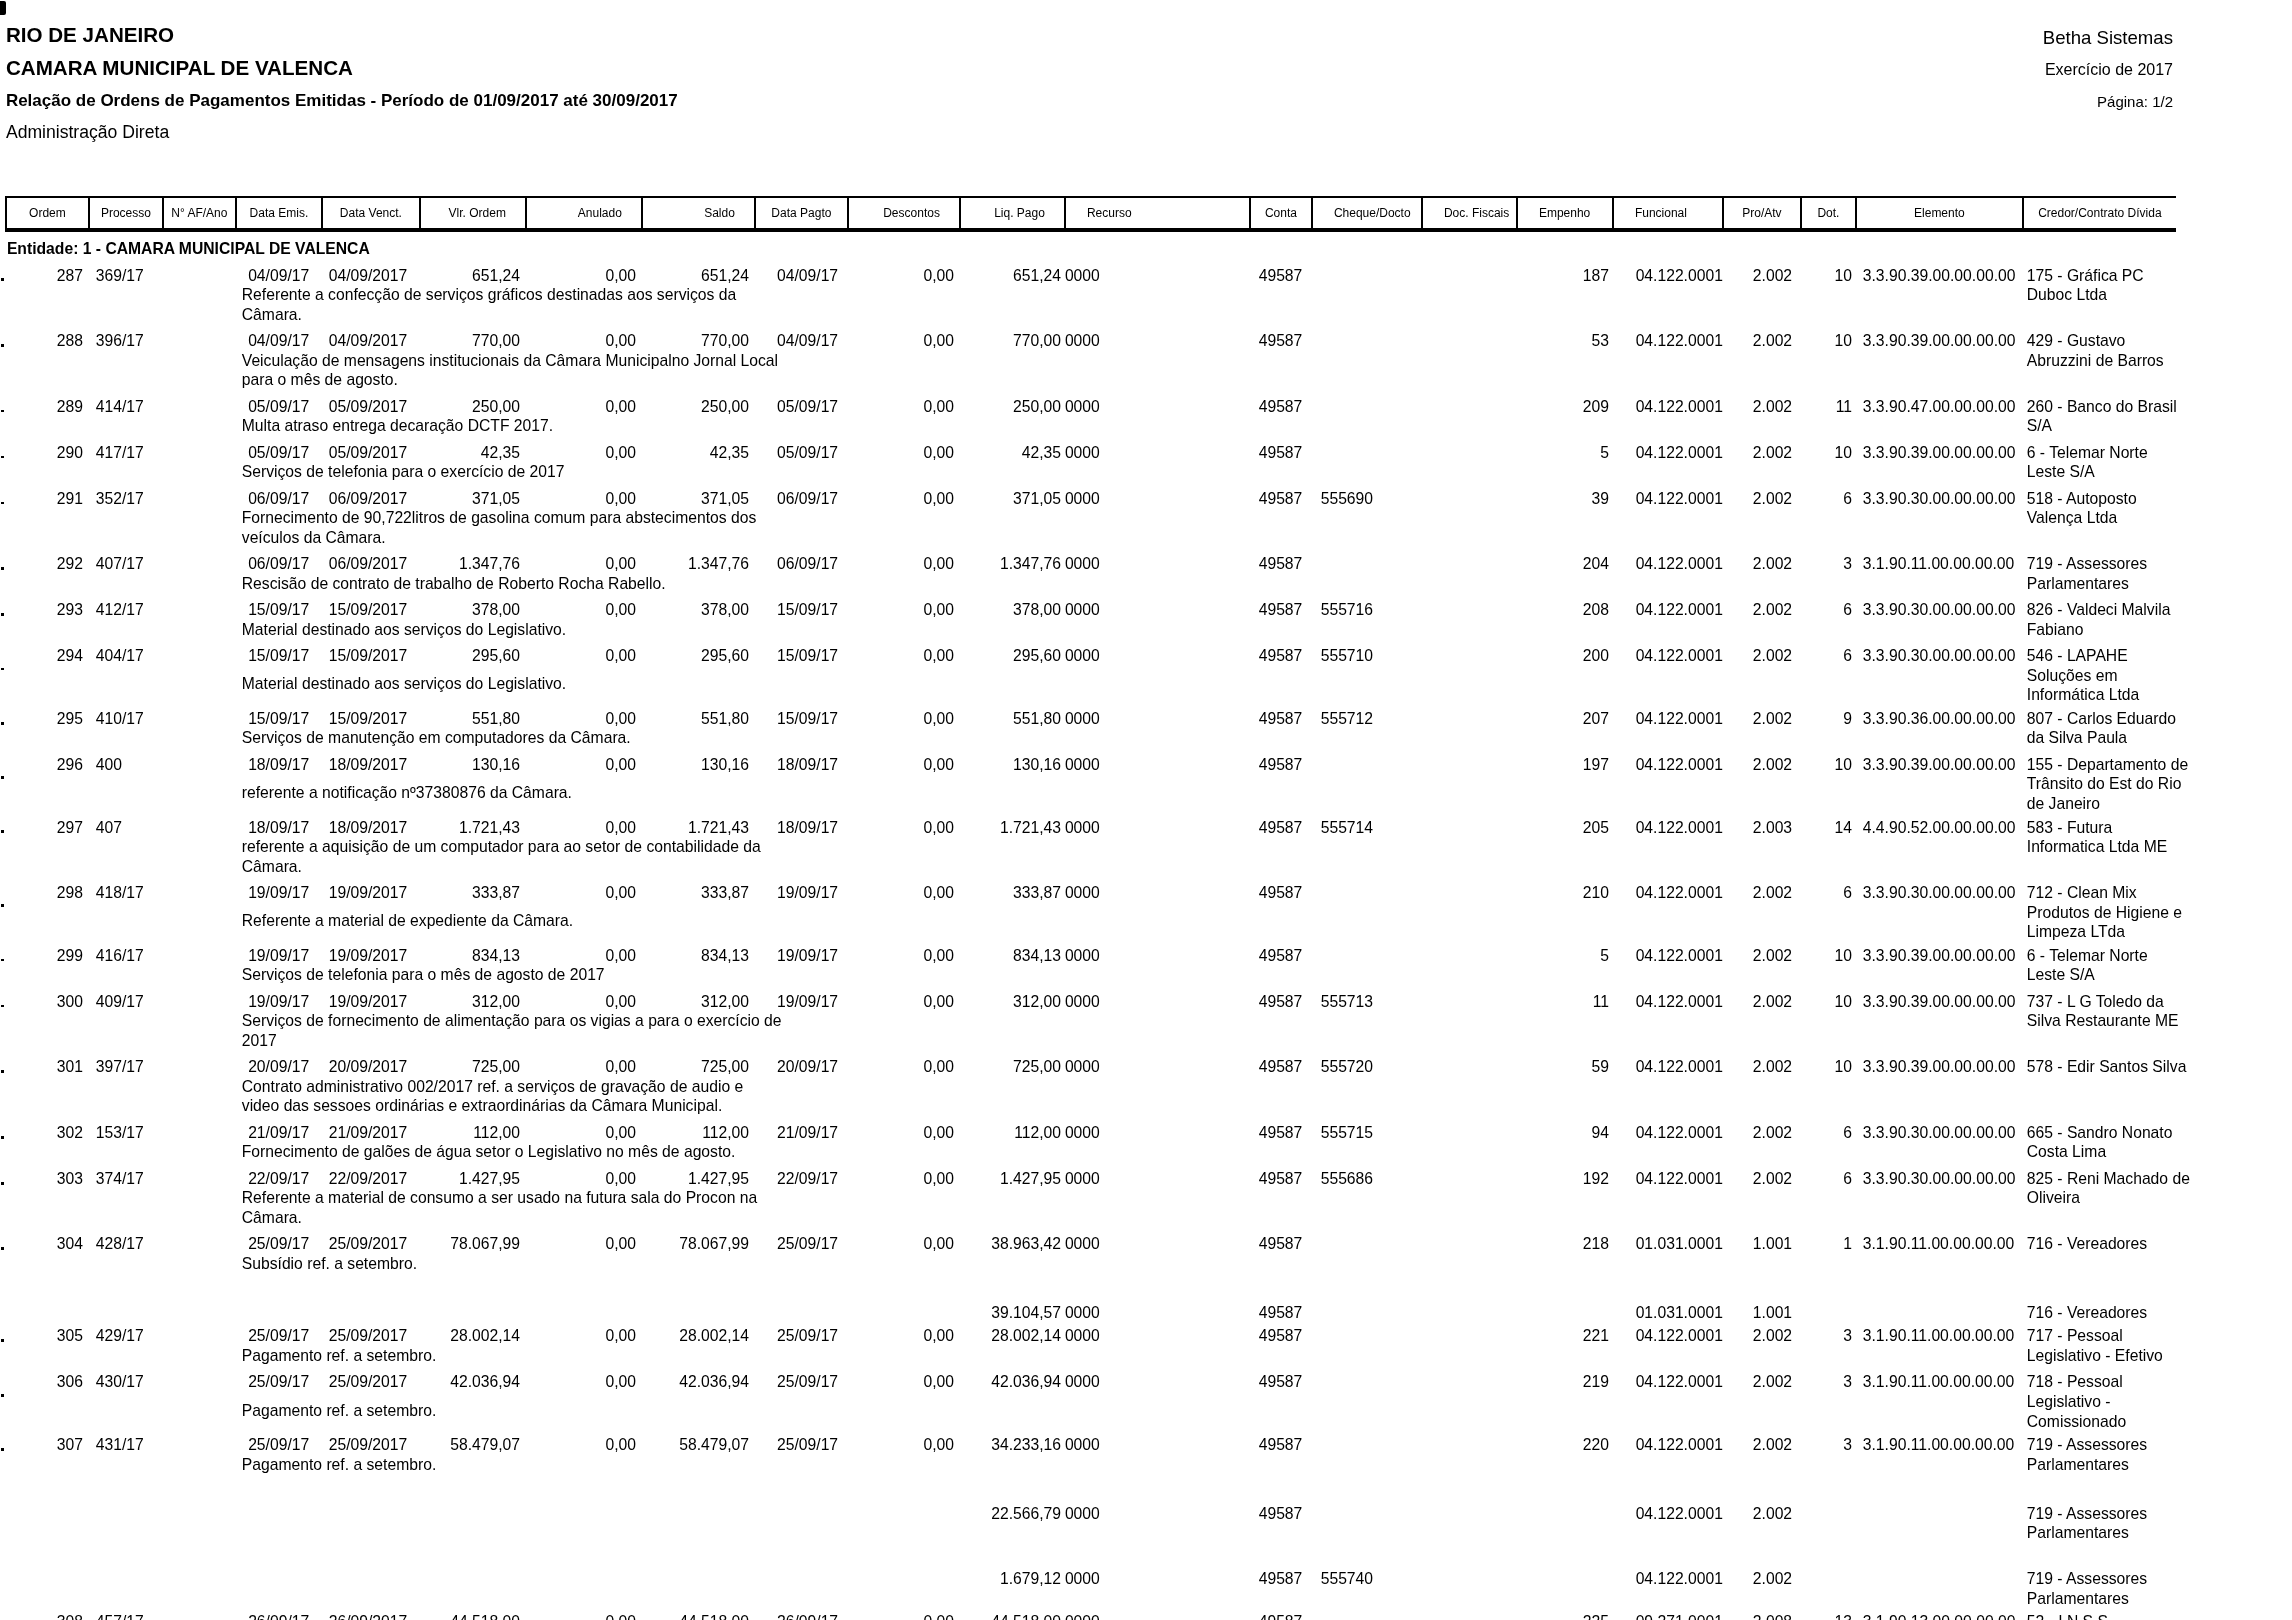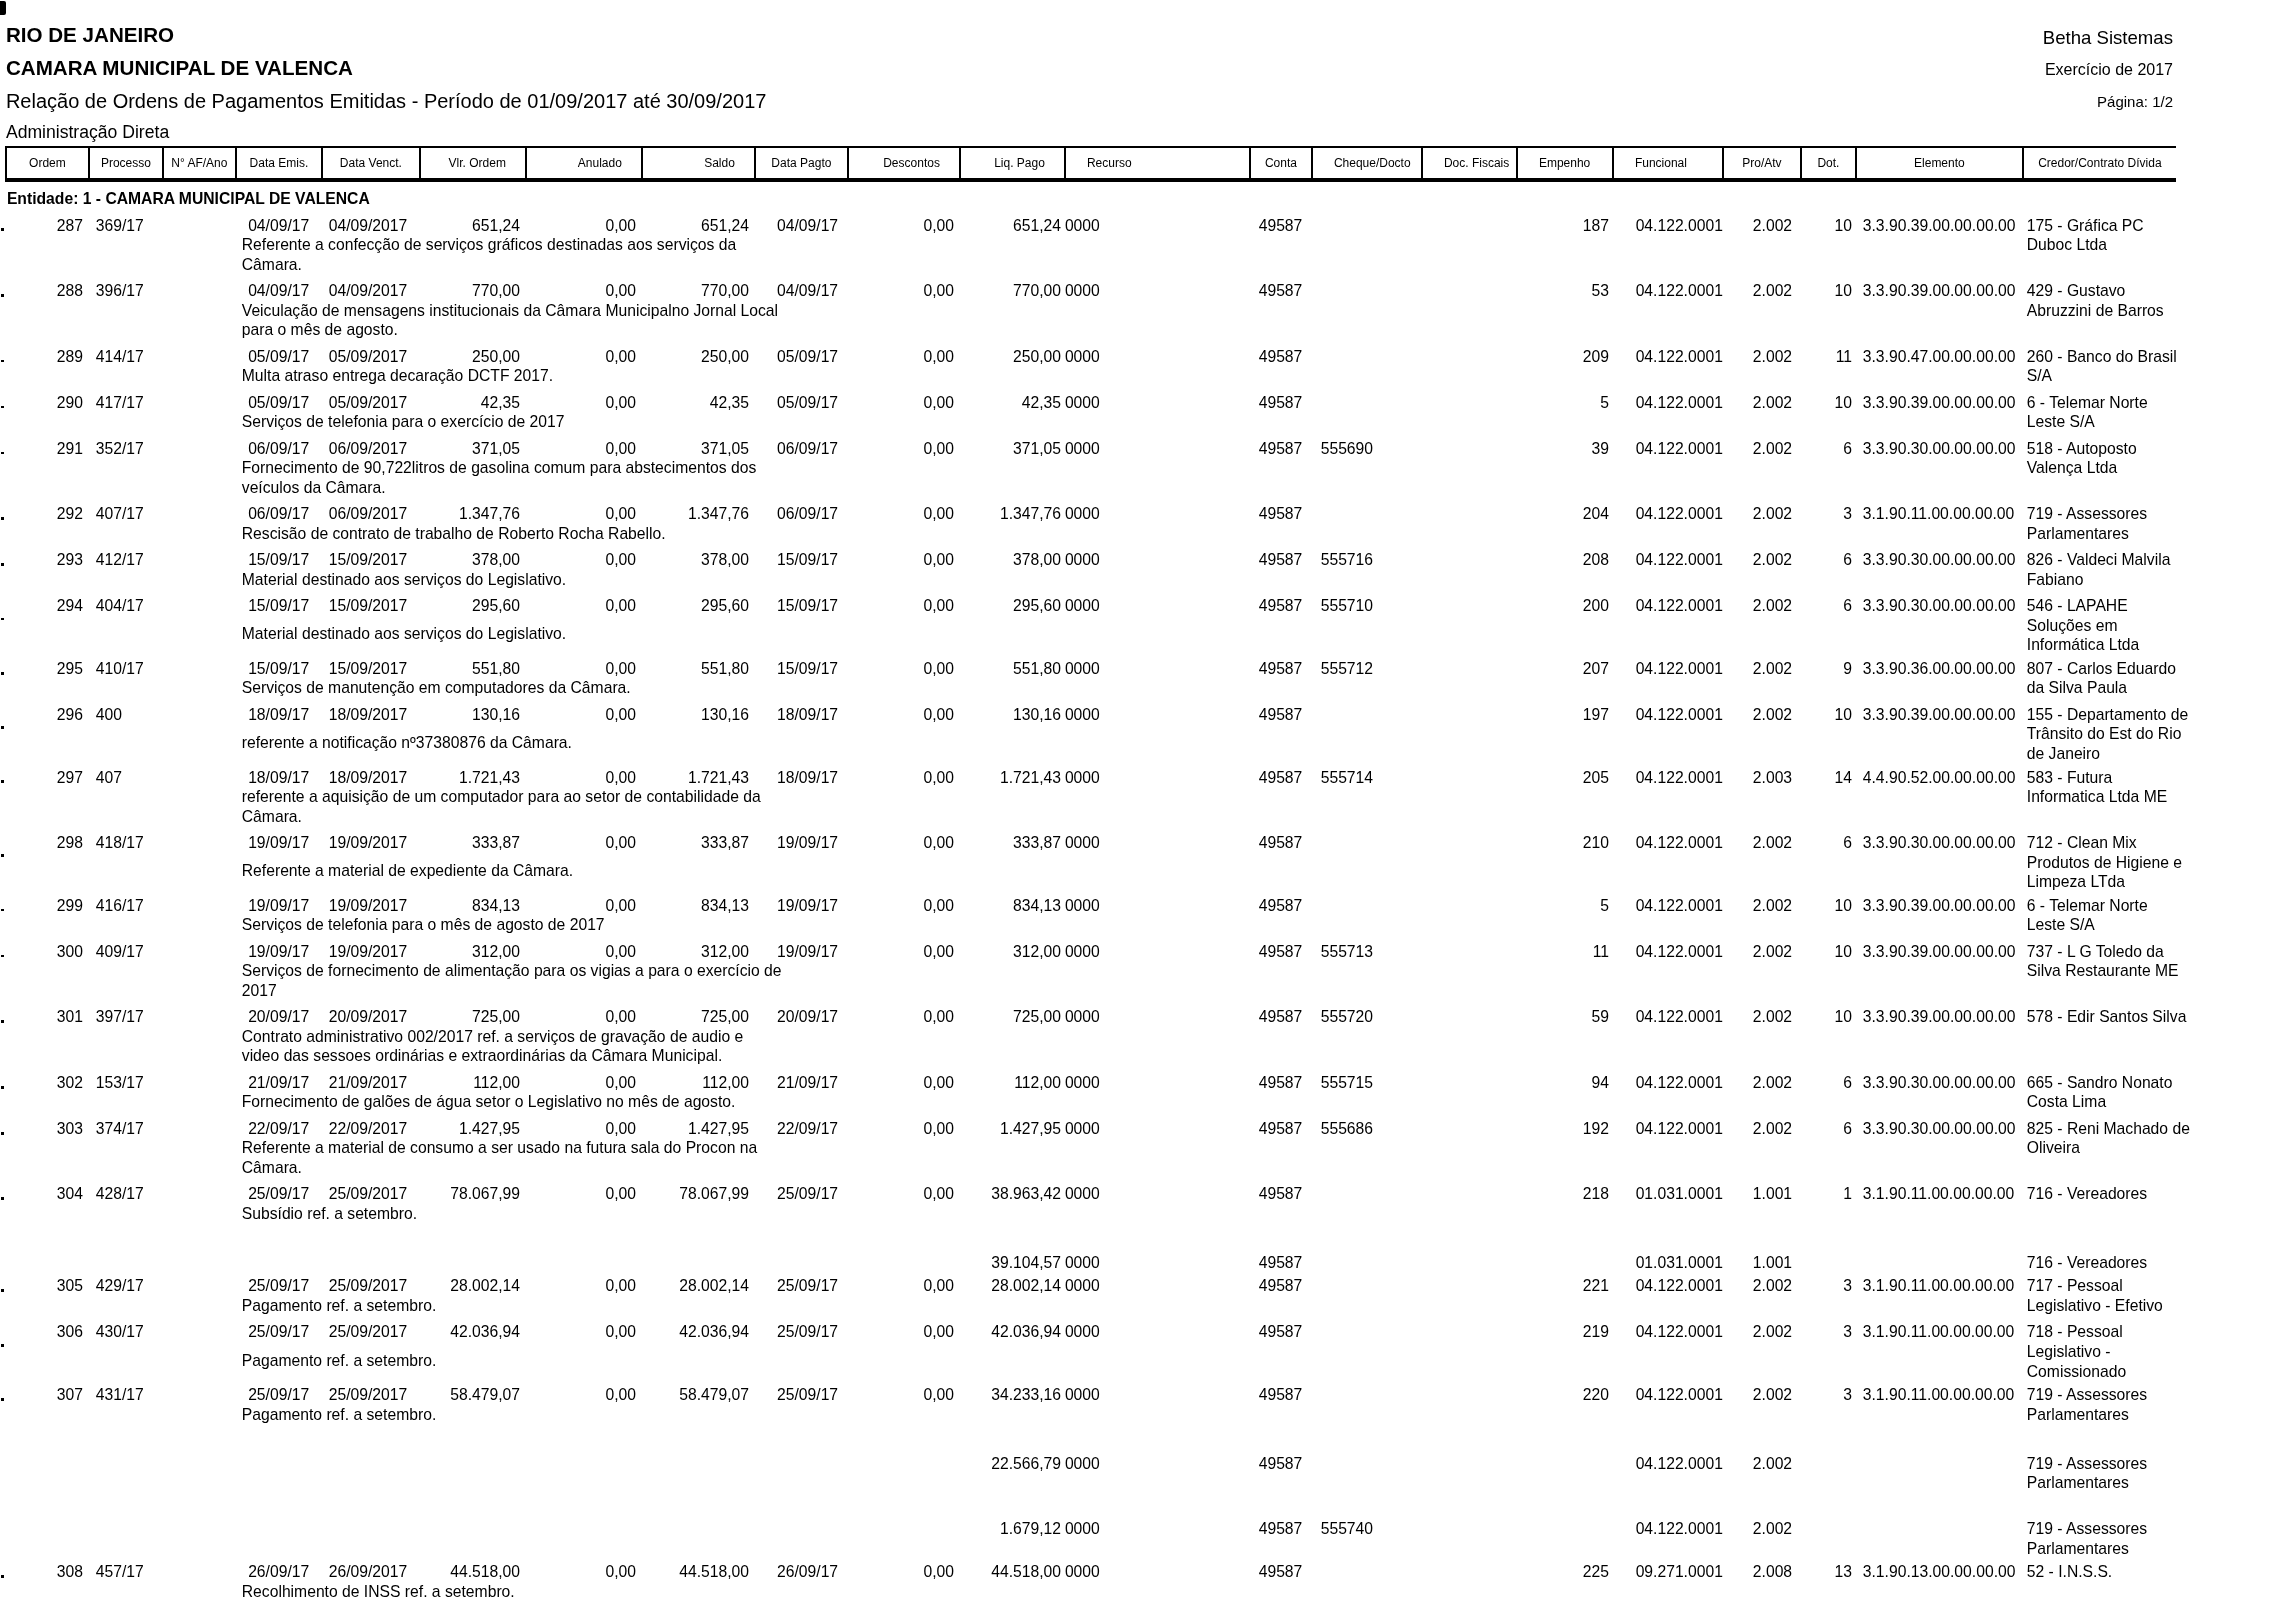--- a/index.html
+++ b/index.html
@@ -1,25 +1,25 @@
 <!DOCTYPE html>
 <html><head>
 <meta charset="utf-8">
 <style>
   html,body{margin:0;padding:0;background:#fff;}
   .page{position:relative;width:2293px;height:1620px;background:#fff;overflow:hidden;
         font-family:"Liberation Sans","DejaVu Sans",sans-serif;color:#000;}
   
   .corner-artifact{position:absolute;left:0;top:1px;width:5.9px;height:13.7px;background:#000;border-radius:0 2px 2px 0;}
   
-  .rpt-header{position:relative;padding:19.6px 120px 0 5.9px;height:146px;box-sizing:border-box;}
+  .rpt-header{position:relative;padding:19.6px 120px 0 5.9px;height:196px;box-sizing:border-box;}
   .h-left{position:absolute;left:5.9px;top:17.6px;}
   .h-state{font-size:20.6px;font-weight:bold;line-height:33px;}
   .h-org{font-size:20.6px;font-weight:bold;line-height:34px;}
-  .h-title{font-size:20px;line-height:32px;}
+  .h-title{font-size:17px;line-height:32px;font-weight:bold;}
   .h-admin{font-size:17.6px;line-height:31px;}
   .h-right{position:absolute;right:120px;top:21.6px;text-align:right;}
   .h-vendor{font-size:18.6px;line-height:32px;}
   .h-exercise{font-size:16px;line-height:32px;}
   .h-page{font-size:15px;line-height:32px;}
   
   table.rpt{border-collapse:collapse;table-layout:fixed;margin-left:4.9px;width:2168px;font-size:15.7px;line-height:19.6px;}
   thead th{border:2px solid #000;border-bottom:4.9px solid #000;font-weight:normal;font-size:12px;
            padding:5.9px 0 4.9px 0;text-align:center;overflow:hidden;white-space:nowrap;}
   thead th.h-last{border-right:none;}

